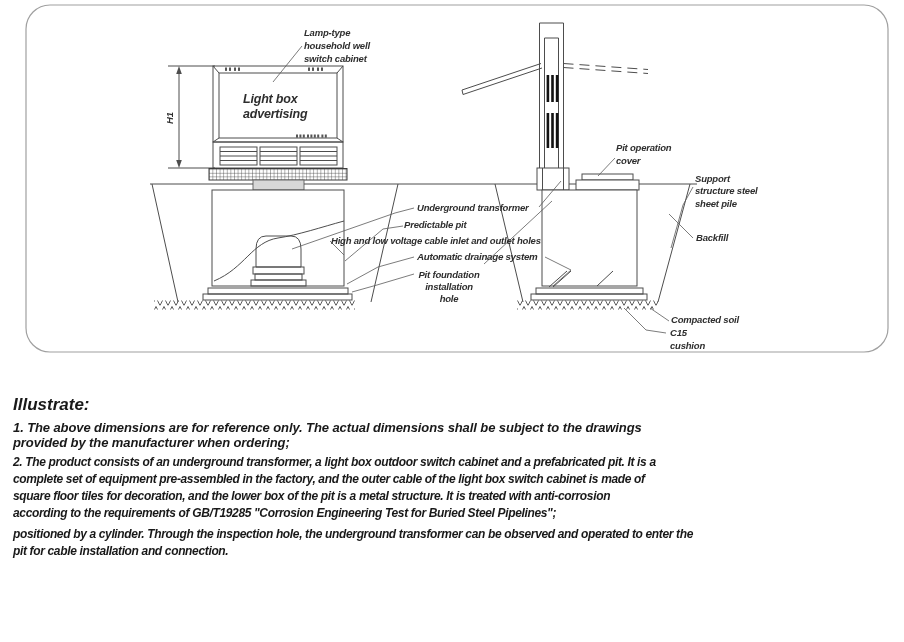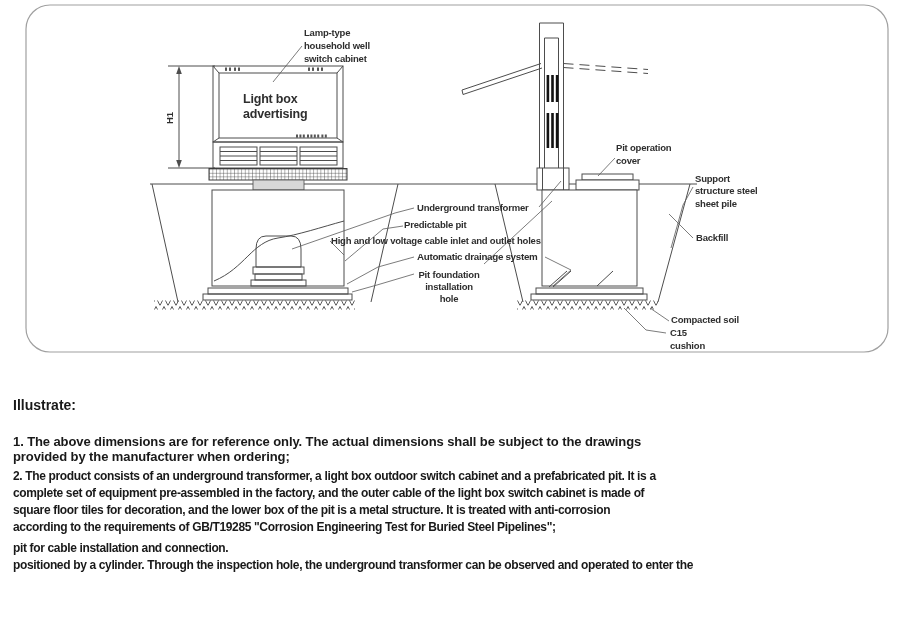--- a/index.html
+++ b/index.html
@@ -1,23 +1,23 @@
 <!DOCTYPE html>
 <html><head>
 <meta charset="utf-8">
 <style>
   html,body{margin:0;padding:0;background:#ffffff;}
   #stage{position:relative;width:904px;height:642px;background:#ffffff;overflow:hidden;
-         font-family:"Liberation Sans", sans-serif;}
+         font-family:"Liberation Sans", sans-serif;font-style:italic;}
   svg text{fill:#2e2e2e;font-family:"Liberation Sans", sans-serif;font-weight:bold;}
   .dlabel{font-size:9.5px;letter-spacing:-0.2px;}
   .dlabel-xb{font-size:9.8px;letter-spacing:-0.3px;font-weight:800;}
   .boxtitle{font-size:12.5px;letter-spacing:-0.2px;}
   .notes{position:absolute;left:13px;top:396px;width:880px;color:#191919;}
-  .notes .heading{font-size:14px;font-weight:bold;line-height:18px;margin-bottom:20px;}
+  .notes .heading{font-size:17px;font-weight:bold;line-height:18px;margin-bottom:6px;}
   .notes .small-line{font-size:13px;font-weight:bold;line-height:15px;white-space:nowrap;letter-spacing:-0.1px;}
   .notes .big-line{font-size:12px;font-weight:bold;line-height:17px;white-space:nowrap;letter-spacing:-0.35px;}
   .notes .gap{height:4px;}
 </style>
 </head>
 <body>
 
 <div id="stage">
 
 <svg width="904" height="380" viewBox="0 0 904 380">
@@ -227,17 +227,17 @@
 <div class="notes">
   <div class="heading">Illustrate:</div>
   <div class="small-line">1. The above dimensions are for reference only. The actual dimensions shall be subject to the drawings</div>
   <div class="small-line">provided by the manufacturer when ordering;</div>
   <div class="gap"></div>
   <div class="big-line">2. The product consists of an underground transformer, a light box outdoor switch cabinet and a prefabricated pit. It is a</div>
   <div class="big-line">complete set of equipment pre-assembled in the factory, and the outer cable of the light box switch cabinet is made of</div>
   <div class="big-line">square floor tiles for decoration, and the lower box of the pit is a metal structure. It is treated with anti-corrosion</div>
   <div class="big-line">according to the requirements of GB/T19285 "Corrosion Engineering Test for Buried Steel Pipelines";</div>
   <div class="gap"></div>
+  <div class="big-line">positioned by a cylinder. Through the inspection hole, the underground transformer can be observed and operated to enter the</div>
   <div class="big-line">pit for cable installation and connection.</div>
-  <div class="big-line">positioned by a cylinder. Through the inspection hole, the underground transformer can be observed and operated to enter the</div>
 </div>
 
 </div>
 
 </body></html>

